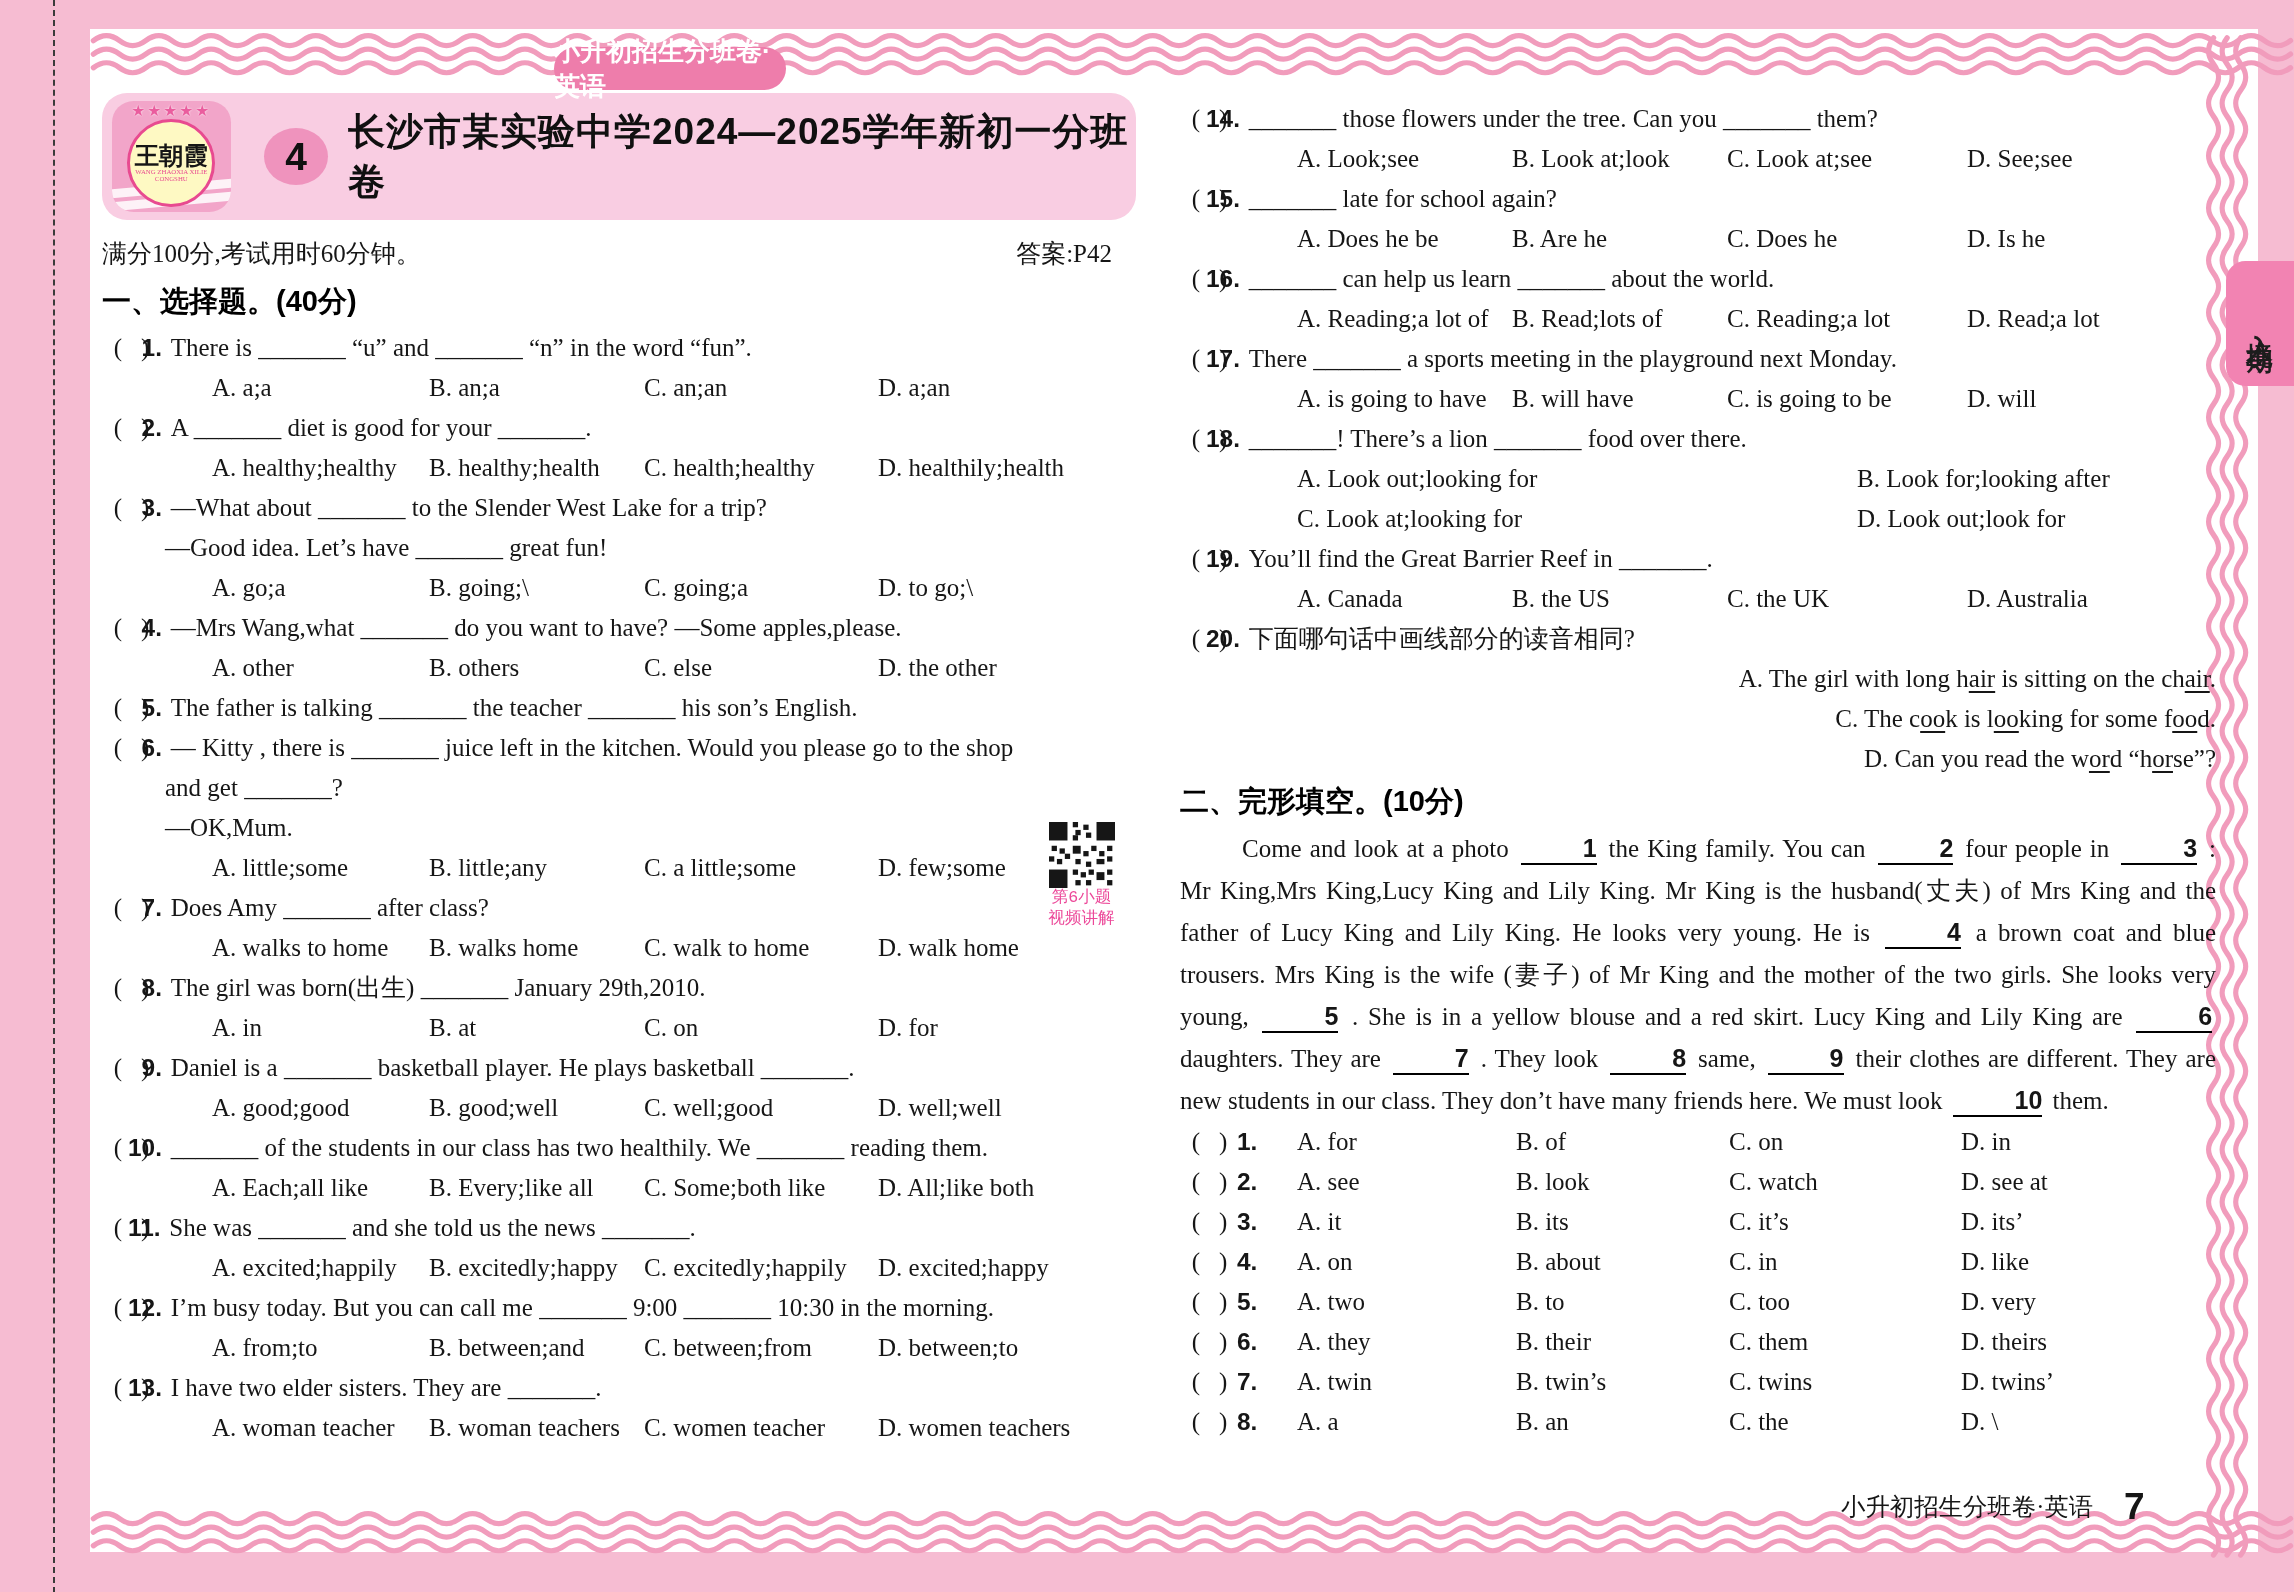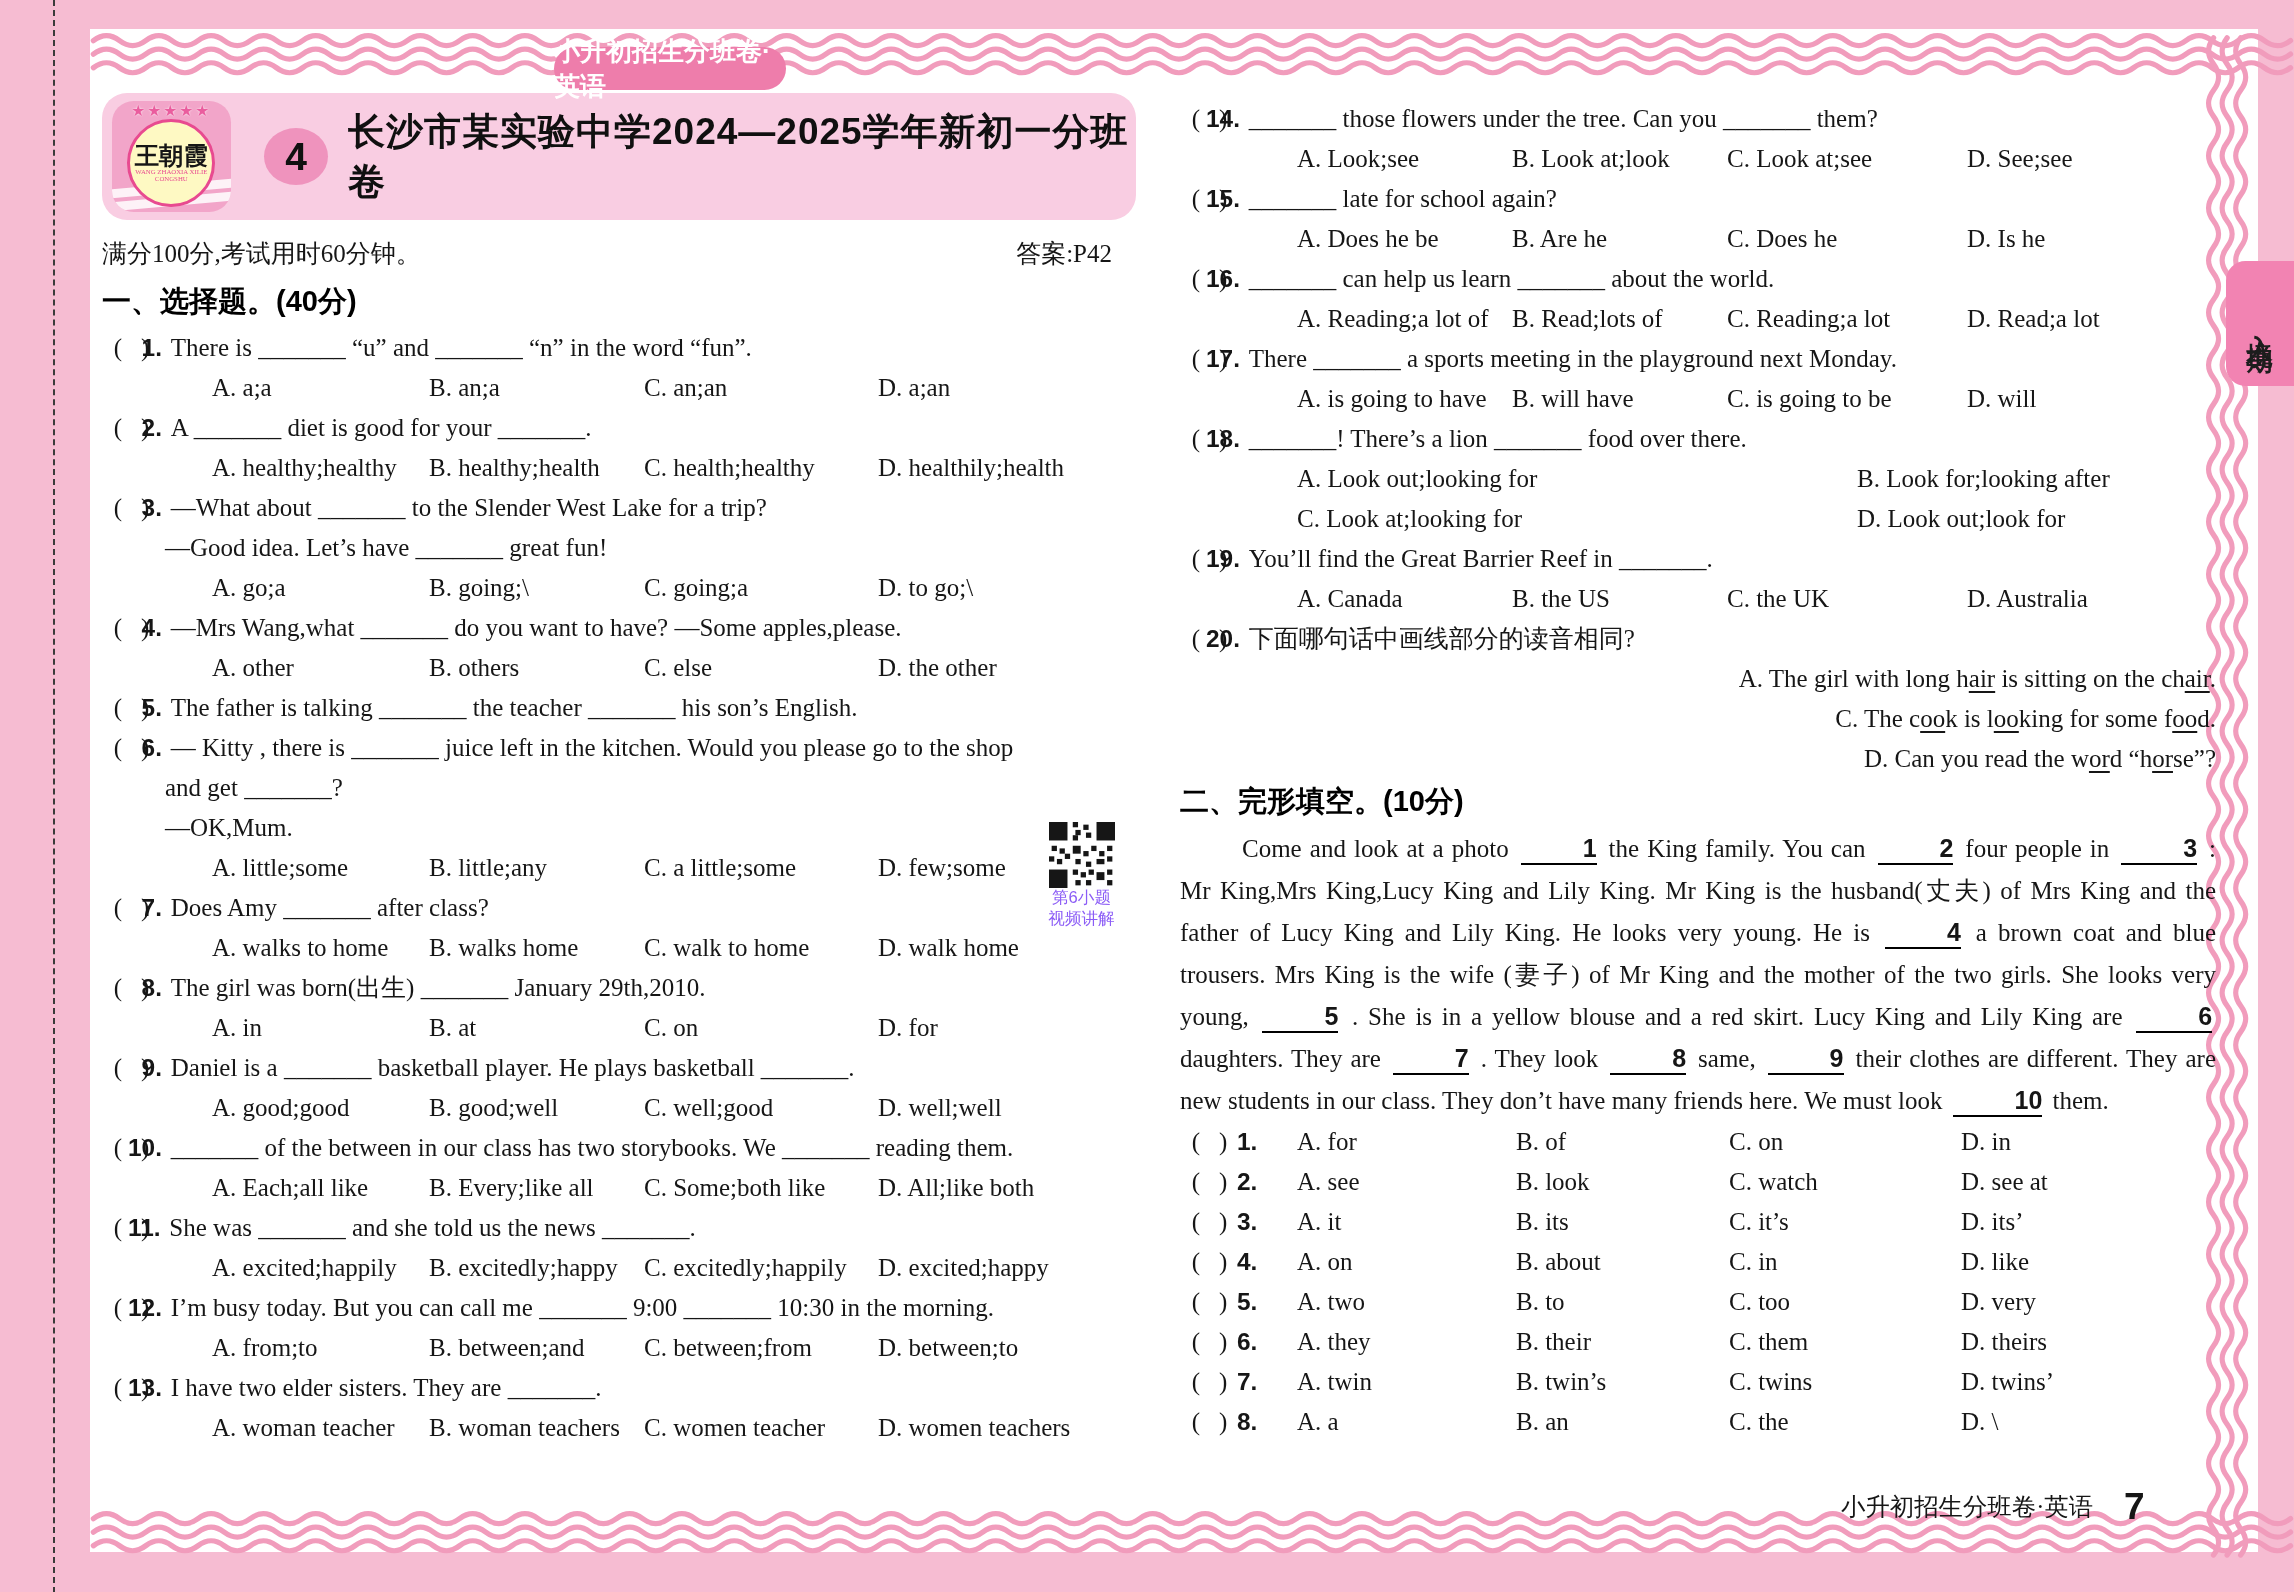--- a/index.html
+++ b/index.html
@@ -64,21 +64,21 @@
   .passage{font-size:25px;line-height:42px;text-align:justify;text-indent:62px;margin-bottom:0;}
   .bnum{display:inline-block;min-width:45px;text-align:center;border-bottom:2.9px solid #000;
         font-family:"Liberation Sans",sans-serif;font-weight:700;font-size:25px;line-height:25px;
         padding-bottom:2px;margin:0 3.9px;}
   .cq{position:relative;display:grid;grid-template-columns:219px 213px 232px 1fr;padding-left:117px;
       min-height:40px;font-size:25px;line-height:40px;}
   .cq .qn{position:absolute;left:57px;top:0;margin-left:0;padding-right:0;}
   
   .qr{position:absolute;left:925px;top:729px;width:109px;text-align:center;}
   .qr svg{width:66px;height:66px;display:block;margin:0 auto;}
-  .qr-cap{font-size:16.6px;line-height:20.5px;font-family:Liberation Sans, sans-serif;color:#8b5cf6;}
+  .qr-cap{font-size:16.6px;line-height:20.5px;font-family:Liberation Mono, monospace;color:#ec4899;}
   
   .footer{position:absolute;left:1841px;top:1486px;display:flex;align-items:center;font-size:24.4px;z-index:4;}
   .page-no{font-family:"Liberation Sans",sans-serif;font-weight:700;font-size:37px;margin-left:31px;}
 </style>
 </head>
 <body>
 
 <div class="page">
 
   <div class="m-left"></div>
@@ -215,21 +215,21 @@
       <div class="stem"><span class="po">(</span><span class="pc">)</span><b class="qn">9.</b><span class="stx">Daniel is a _______ basketball player. He plays basketball _______.</span></div>
       <div class="opts">
           <span>A. good;good</span>
           <span>B. good;well</span>
           <span>C. well;good</span>
           <span>D. well;well</span>
         </div>
     </div>
 
     <div class="q d2">
-      <div class="stem"><span class="po">(</span><span class="pc">)</span><b class="qn">10.</b><span class="stx">_______ of the between in our class has two storybooks. We _______ reading them.</span></div>
+      <div class="stem"><span class="po">(</span><span class="pc">)</span><b class="qn">10.</b><span class="stx">_______ of the students in our class has two healthily. We _______ reading them.</span></div>
       <div class="opts">
           <span>A. Each;all like</span>
           <span>B. Every;like all</span>
           <span>C. Some;both like</span>
           <span>D. All;like both</span>
         </div>
     </div>
 
     <div class="q d2">
       <div class="stem"><span class="po">(</span><span class="pc">)</span><b class="qn">11.</b><span class="stx">She was _______ and she told us the news _______.</span></div>

